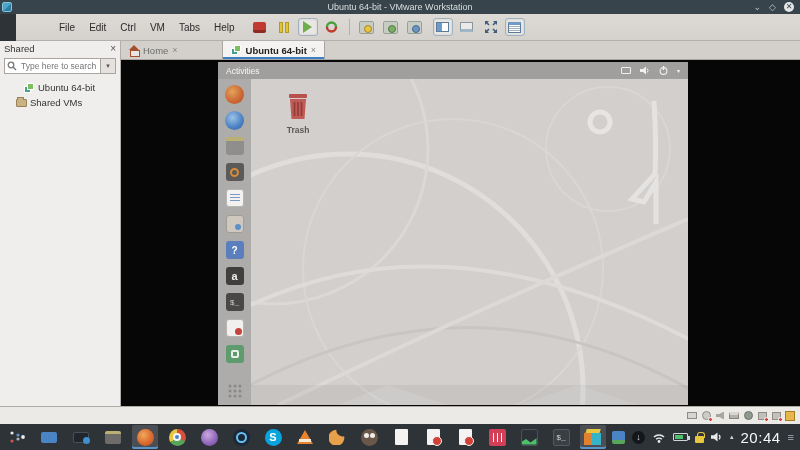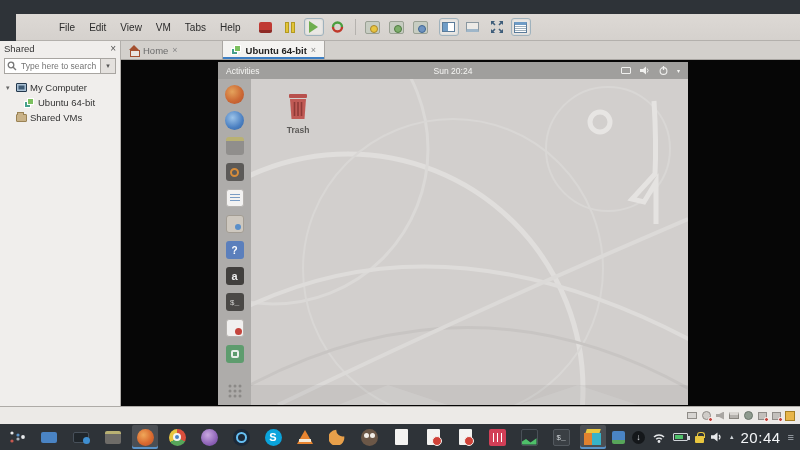--- a/index.html
+++ b/index.html
@@ -168,25 +168,34 @@
   .tr-lock::before { content:""; position:absolute; left:1.5px; top:-4px; width:6px; height:5px; border:1.5px solid #e8c63f; border-bottom:none; border-radius:3px 3px 0 0; }
   .tr-caret { color:#cfd4d8; font-size:7px; }
   .tr-clock { font-size:15px; color:#f4f6f8; letter-spacing:.5px; }
   .tr-burger { color:#aab2b8; font-size:11px; }
 </style>
 </head>
 <body>
 
 <div class="screen">
 
+  <div class="titlebar">
+    <div class="logo"></div>
+    <div class="title">Ubuntu 64-bit - VMware Workstation</div>
+    <div class="wctrls">
+      <span class="wc">⌄</span>
+      <span class="wc">◇</span>
+      <span class="wc close">✕</span>
+    </div>
+  </div>
 
   <div class="menubar">
     <span class="menu-item">File</span>
     <span class="menu-item">Edit</span>
-    <span class="menu-item">View</span>
+    <span class="menu-item">Ctrl</span>
     <span class="menu-item">VM</span>
     <span class="menu-item">Tabs</span>
     <span class="menu-item">Help</span>
     <div class="tb" style="margin-left:8px">
         <div class="i-poweroff"></div>
       </div>
     <div class="tb">
         <div class="i-pause">
           <span></span>
           <span></span>
@@ -244,25 +253,20 @@
     </div>
     <div class="sb-search">
       <svg class="mag" width="10" height="10" viewBox="0 0 10 10">
         <circle cx="4" cy="4" r="2.8" fill="none" stroke="#777" stroke-width="1.3"></circle>
         <line x1="6.2" y1="6.2" x2="9" y2="9" stroke="#777" stroke-width="1.3"></line>
       </svg>
       <input type="text" placeholder="Type here to search" style="">
       <div class="sb-drop">▾</div>
     </div>
     <div class="tree">
-      <div class="tree-row">
-        <span class="tw">▾</span>
-        <span class="ic-computer"></span>
-        <span>My Computer</span>
-      </div>
       <div class="tree-row indent">
         <span class="ic-vm">
             <i></i>
             <i></i>
           </span>
         <span>Ubuntu 64-bit</span>
       </div>
       <div class="tree-row">
         <span class="tw"></span>
         <span class="ic-folder"></span>
@@ -285,21 +289,20 @@
       <span>Ubuntu 64-bit</span>
       <span class="x">×</span>
     </div>
   </div>
 
   <div class="console">
     <div class="vmdisplay">
 
       <div class="gnomebar">
         <span class="gb-activities">Activities</span>
-        <span class="gb-clock">Sun 20:24</span>
         <div class="gb-icons">
           <span class="gb-screen"></span>
           <svg width="10" height="9" viewBox="0 0 10 9">
             <polygon points="0,3 3,3 6,0.5 6,8.5 3,6 0,6" fill="#f0f0ee"></polygon>
             <path d="M7.2,2.5 a3,3 0 0 1 0,4" stroke="#f0f0ee" stroke-width="1" fill="none"></path>
           </svg>
           <svg width="9" height="9" viewBox="0 0 9 9">
             <circle cx="4.5" cy="5" r="3.4" fill="none" stroke="#f0f0ee" stroke-width="1.1"></circle>
             <line x1="4.5" y1="0" x2="4.5" y2="4" stroke="#f0f0ee" stroke-width="1.3"></line>
           </svg>

